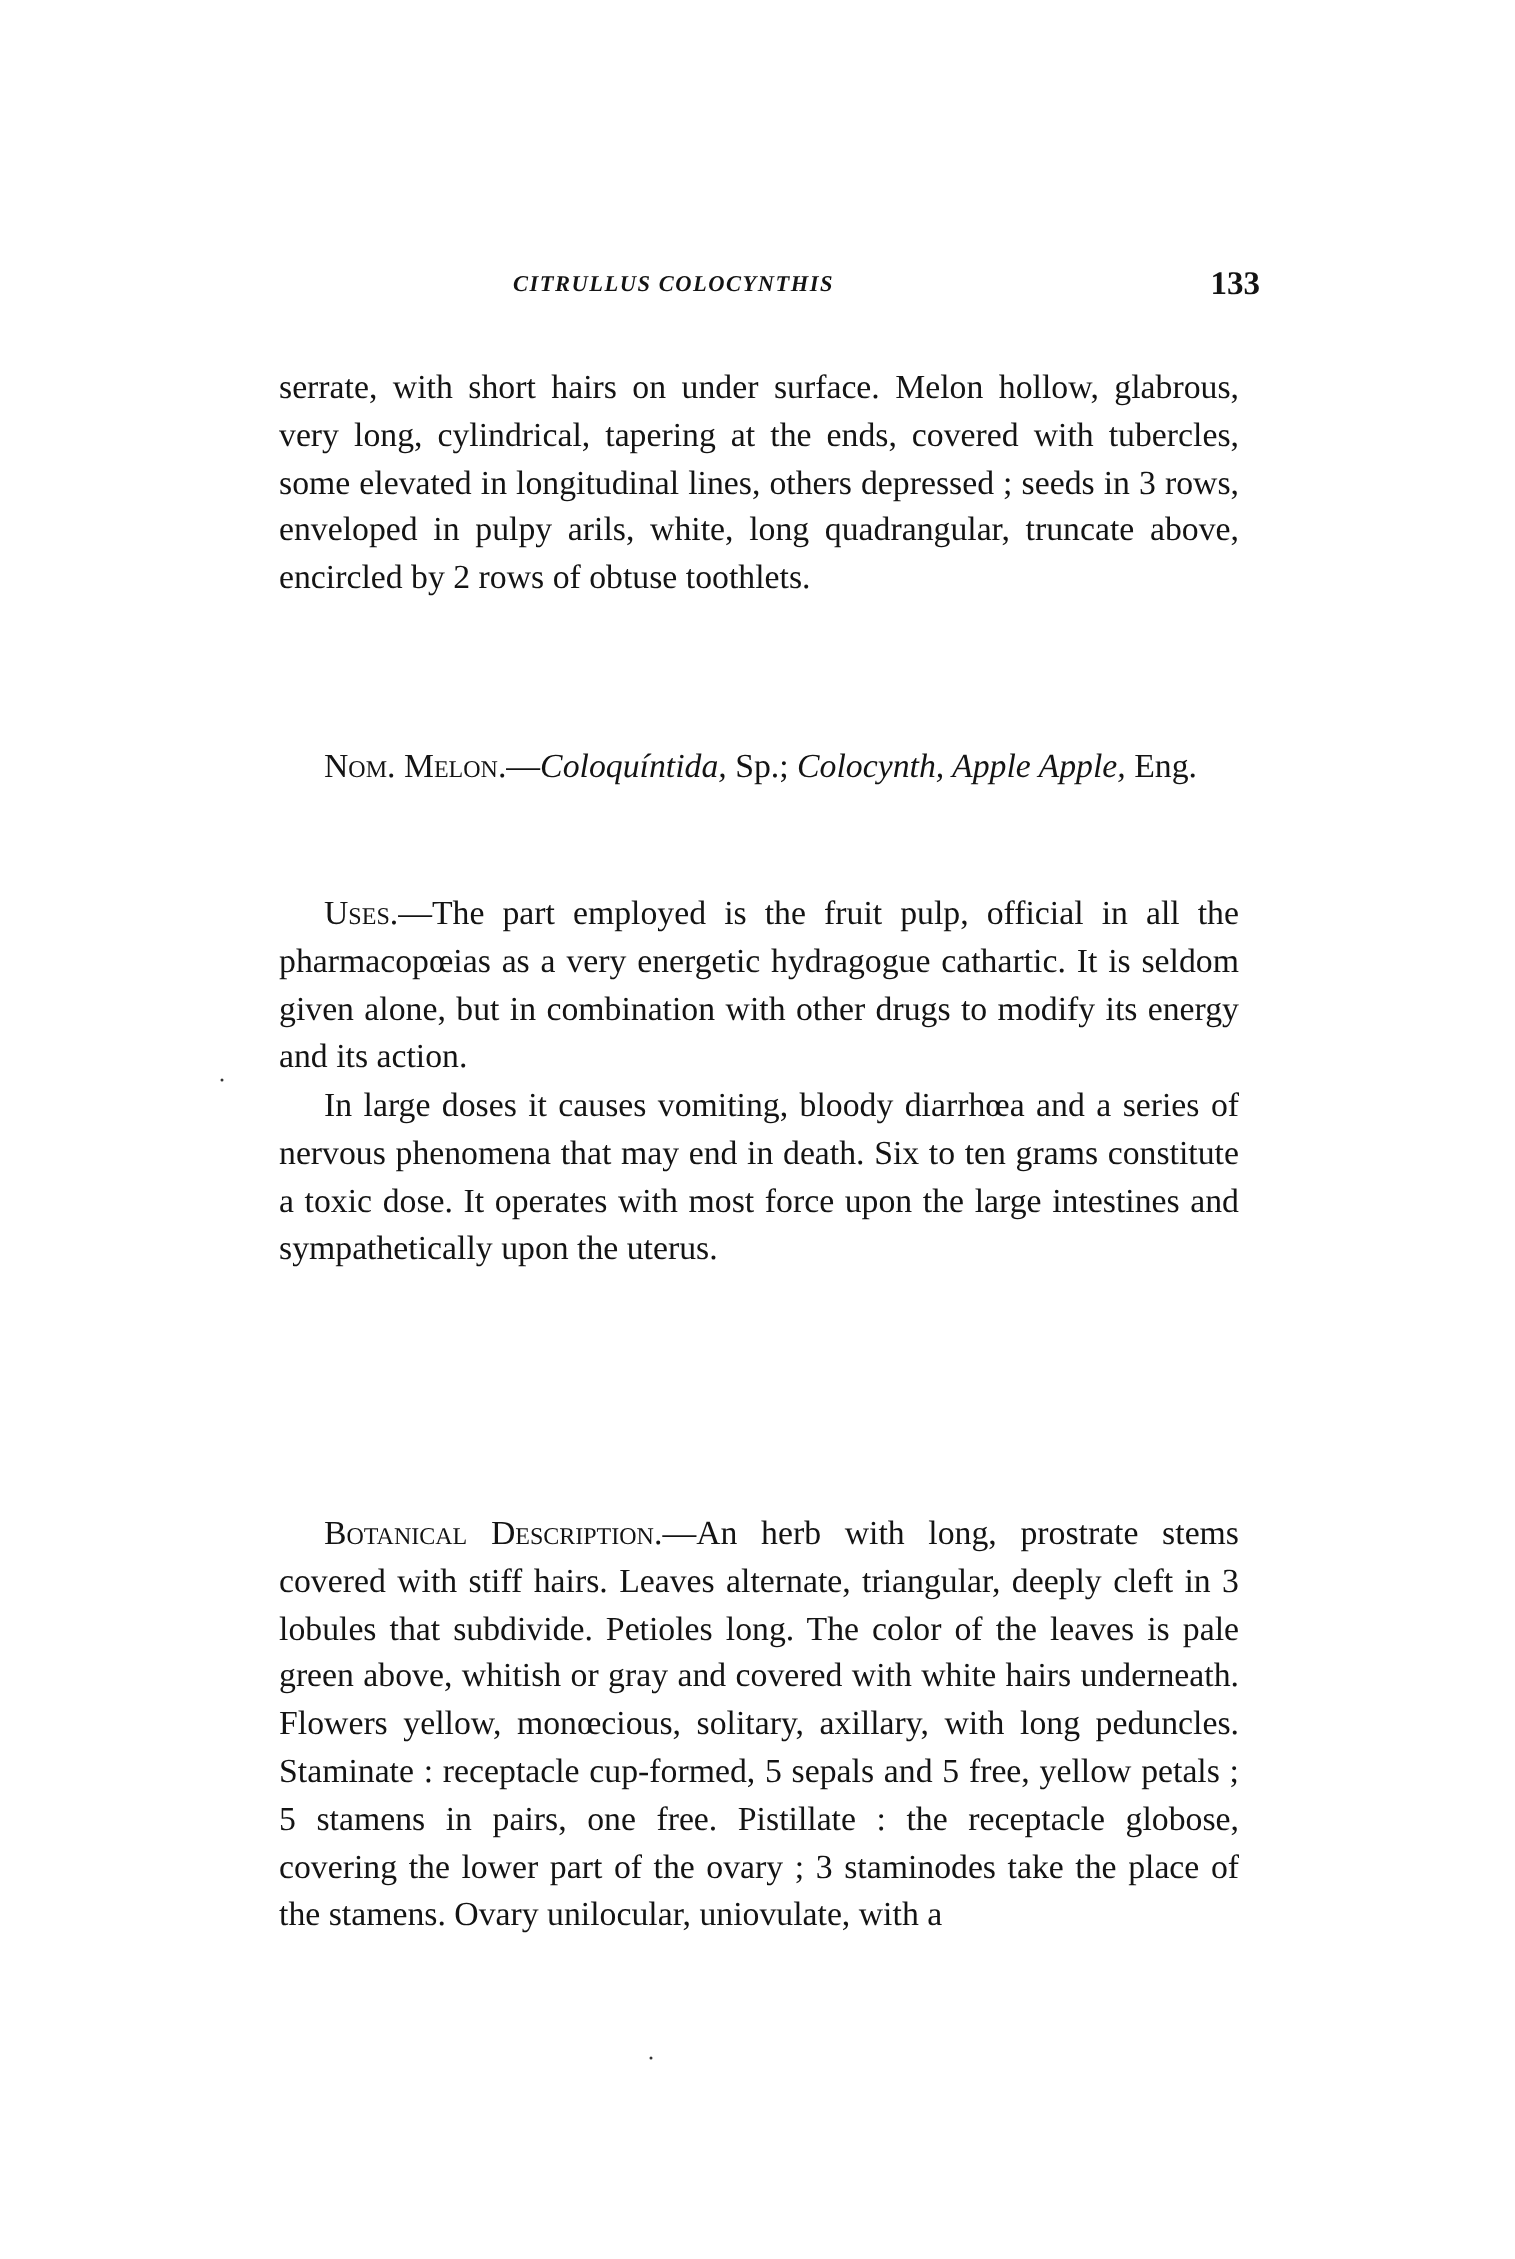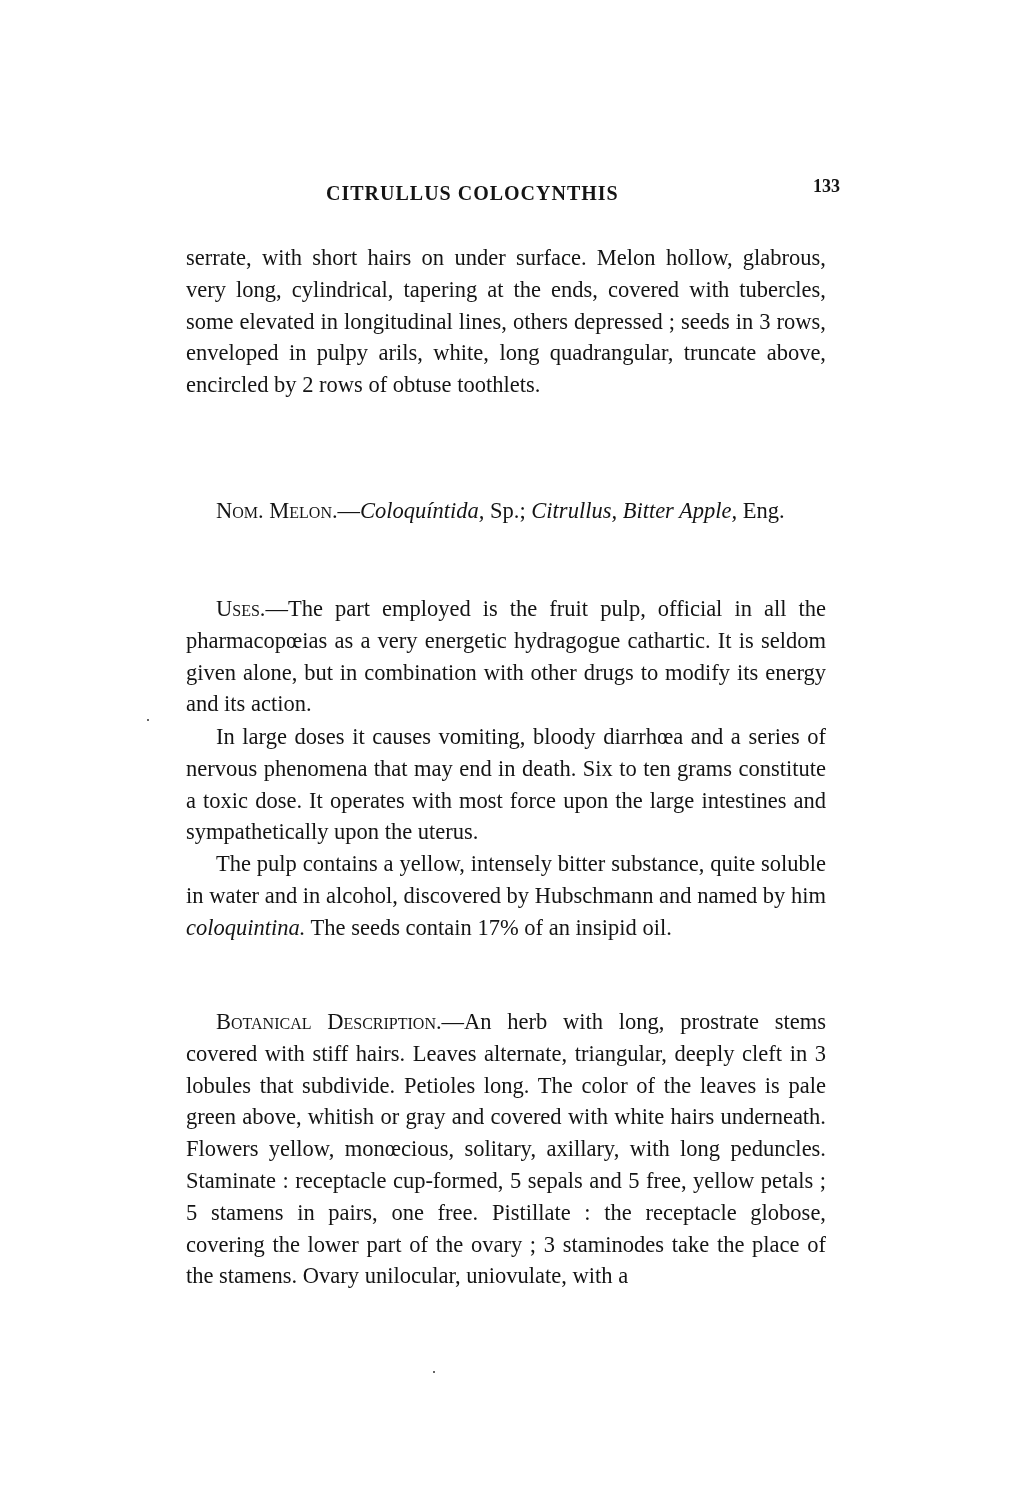--- a/index.html
+++ b/index.html
@@ -23,32 +23,33 @@
     }
     .running-head {
       position: absolute;
       top: 176px;
       left: 170px;
       width: 670px;
       height: 30px;
     }
     .running-title {
       position: absolute;
-      left: 156px;
+      left: 172px;
       top: 6px;
-      font-size: 20px;
+      font-size: 15px;
       font-weight: bold;
       letter-spacing: 1px;
       font-variant: small-caps;
+      font-style: italic;
     }
     .page-number {
       position: absolute;
       right: 0;
       top: 0;
-      font-size: 18px;
+      font-size: 22px;
       font-weight: bold;
     }
     .text-block {
       position: absolute;
       left: 170px;
       width: 672px;
       font-size: 22.5px;
       line-height: 31.8px;
       text-align: justify;
     }
@@ -85,33 +86,32 @@
   <div class="running-head">
     <span class="running-title">CITRULLUS COLOCYNTHIS</span>
     <span class="page-number">133</span>
   </div>
 
   <div class="text-block block-1">
     <p><span>serrate, with short hairs on under surface. Melon hollow, glabrous, very long, cylindrical, tapering at the ends, covered with tubercles, some elevated in longitudinal lines, others depressed ; seeds in 3 rows, enveloped in pulpy arils, white, long quadrangular, truncate above, encircled by 2 rows of obtuse toothlets.</span></p>
   </div>
 
   <div class="text-block block-2">
-    <p class="indent"><span class="sc">Nom. Melon.</span><span>—</span><i>Coloquíntida,</i> <span>Sp.;</span> <i>Citrullus, Bitter Apple,</i> <span>Eng.</span></p>
+    <p class="indent"><span class="sc">Nom. Melon.</span><span>—</span><i>Coloquíntida,</i> <span>Sp.;</span> <i>Colocynth, Apple Apple,</i> <span>Eng.</span></p>
   </div>
 
   <div class="text-block block-4">
     <p class="indent"><span>In large doses it causes vomiting, bloody diarrhœa and a series of nervous phenomena that may end in death. Six to ten grams constitute a toxic dose. It operates with most force upon the large intestines and sympathetically upon the uterus.</span></p>
   </div>
 
   <div class="text-block block-3">
     <p class="indent"><span class="sc">Uses.</span><span>—The part employed is the fruit pulp, official in all the pharmacopœias as a very energetic hydragogue cathartic. It is seldom given alone, but in combination with other drugs to modify its energy and its action.</span></p>
   </div>
 
   <div class="text-block block-5">
-    <p class="indent"><span>The pulp contains a yellow, intensely bitter substance, quite soluble in water and in alcohol, discovered by Hubschmann and named by him </span><i>coloquintina.</i><span> The seeds contain 17% of an insipid oil.</span></p>
   </div>
 
   <div class="text-block block-6">
     <p class="indent"><span class="sc">Botanical Description.</span><span>—An herb with long, prostrate stems covered with stiff hairs. Leaves alternate, triangular, deeply cleft in 3 lobules that subdivide. Petioles long. The color of the leaves is pale green above, whitish or gray and covered with white hairs underneath. Flowers yellow, monœcious, solitary, axillary, with long peduncles. Staminate : receptacle cup-formed, 5 sepals and 5 free, yellow petals ; 5 stamens in pairs, one free. Pistillate : the receptacle globose, covering the lower part of the ovary ; 3 staminodes take the place of the stamens. Ovary unilocular, uniovulate, with a</span></p>
   </div>
 
   <div class="stray-dot" style="left:147px; top:719px;"></div>
   <div class="stray-dot" style="left:433px; top:1371px;"></div>
 </div>
 

